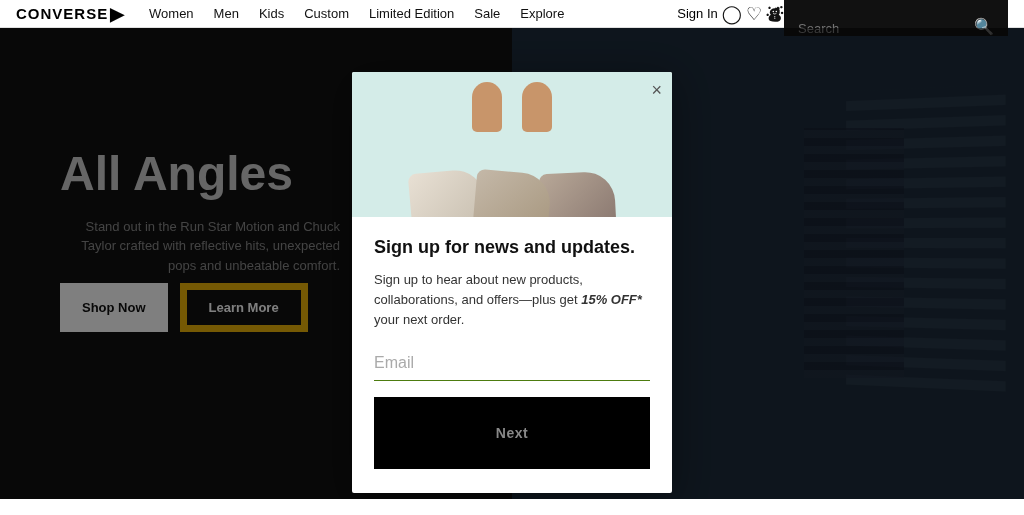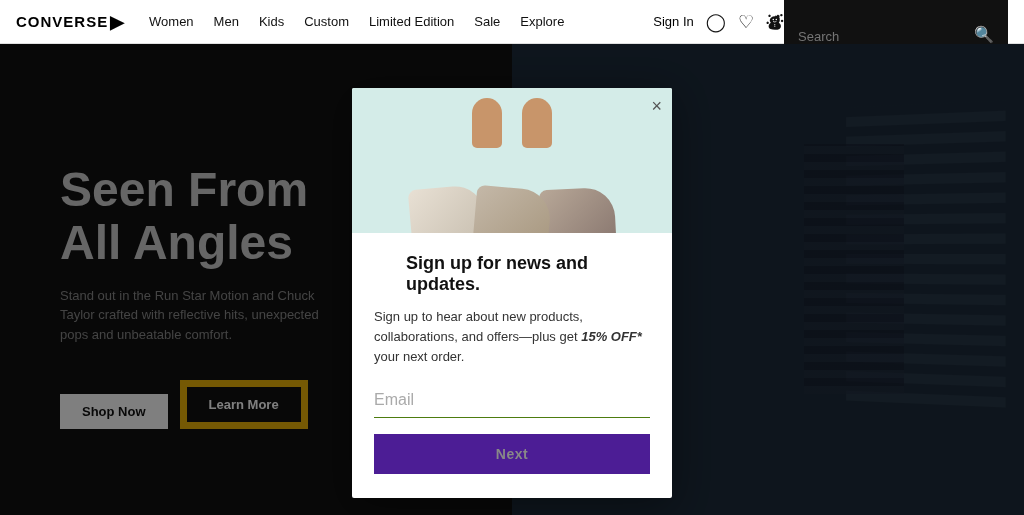--- a/index.html
+++ b/index.html
@@ -9,21 +9,21 @@
       overflow: hidden;
       font-family: Arial, Helvetica, sans-serif;
       position: relative;
     }
 
     
     .navbar {
       display: flex;
       align-items: center;
       background: #fff;
-      height: 44px;
+      height: 28px;
       padding: 0 16px;
       position: relative;
       z-index: 10;
       border-bottom: 1px solid #e0e0e0;
     }
     .navbar-logo {
       display: flex;
       align-items: center;
       font-weight: 900;
       font-size: 15px;
@@ -43,21 +43,21 @@
     .navbar-nav a {
       font-size: 13px;
       text-decoration: none;
       color: #111;
       font-weight: 500;
       cursor: pointer;
     }
     .navbar-right {
       display: flex;
       align-items: center;
-      gap: 12px;
+      gap: 4px;
       text-align: center;
     }
     .navbar-signin {
       font-size: 13px;
       font-weight: 500;
       cursor: pointer;
     }
     .navbar-icon {
       font-size: 18px;
       cursor: pointer;
@@ -148,28 +148,27 @@
       font-size: 48px;
       font-weight: 900;
       line-height: 1.1;
       color: #ccc;
     }
     .hero-subtitle {
       font-size: 13px;
       color: #888;
       margin-top: 16px;
       max-width: 280px;
-      text-align: left;
+      text-align: right;
       line-height: 1.5;
     }
     .hero-buttons {
       display: flex;
       gap: 12px;
-      margin-top: 36px;
-      align-items: flex-end;
+      margin-top: 8px;
     }
     .btn-shop {
       background: #fff;
       color: #111;
       border: none;
       padding: 10px 22px;
       font-size: 13px;
       font-weight: 600;
       cursor: pointer;
     }
@@ -270,21 +269,20 @@
     }
 
     .modal-body {
       padding: 20px 22px 24px;
     }
     .modal-title {
       font-size: 18px;
       font-weight: 700;
       color: #111;
       margin-bottom: 12px;
-      margin-left: 32px;
     }
     .modal-desc {
       font-size: 13px;
       color: #333;
       line-height: 1.55;
       margin-bottom: 16px;
     }
     .modal-desc strong {
       font-weight: 700;
       font-style: italic;
@@ -298,24 +296,24 @@
       color: #333;
       outline: none;
       margin-bottom: 16px;
       background: transparent;
     }
     .modal-email-input::placeholder {
       color: #aaa;
     }
     .btn-next {
       width: 100%;
-      background: #4c1d95;
+      background: #000000;
       color: #888;
       border: none;
-      padding: 12px;
+      padding: 28px;
       font-size: 14px;
       font-weight: 600;
       cursor: pointer;
       letter-spacing: 0.5px;
     }
   </style>
 </head>
 <body>
 
 <nav class="navbar">
@@ -345,21 +343,20 @@
 </nav>
 
 <div class="hero">
   <div class="hero-bg-left"></div>
   <div class="hero-bg-right"></div>
   <div class="building"></div>
   <div class="building2"></div>
 
   <div class="hero-text">
     <div class="hero-title">
-      <div>Seen From</div>
       <div>All Angles</div>
     </div>
     <div class="hero-subtitle">Stand out in the Run Star Motion and Chuck Taylor crafted with reflective hits, unexpected pops and unbeatable comfort.</div>
     <div class="hero-buttons">
       <button class="btn-shop">Shop Now</button>
       <button class="btn-learn">Learn More</button>
     </div>
   </div>
 
   <div class="modal-overlay">

